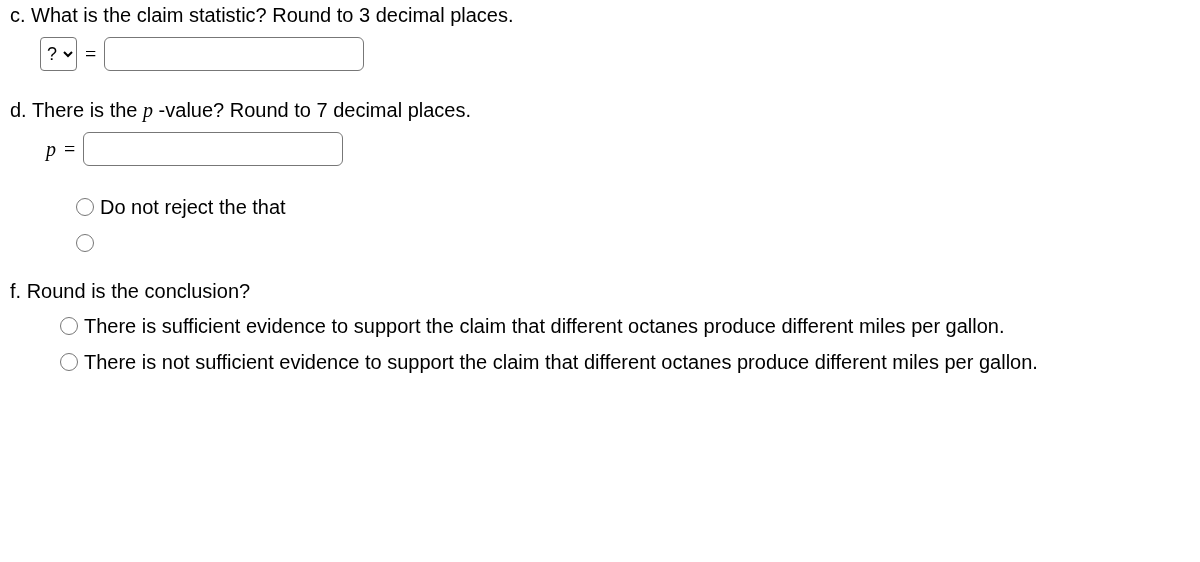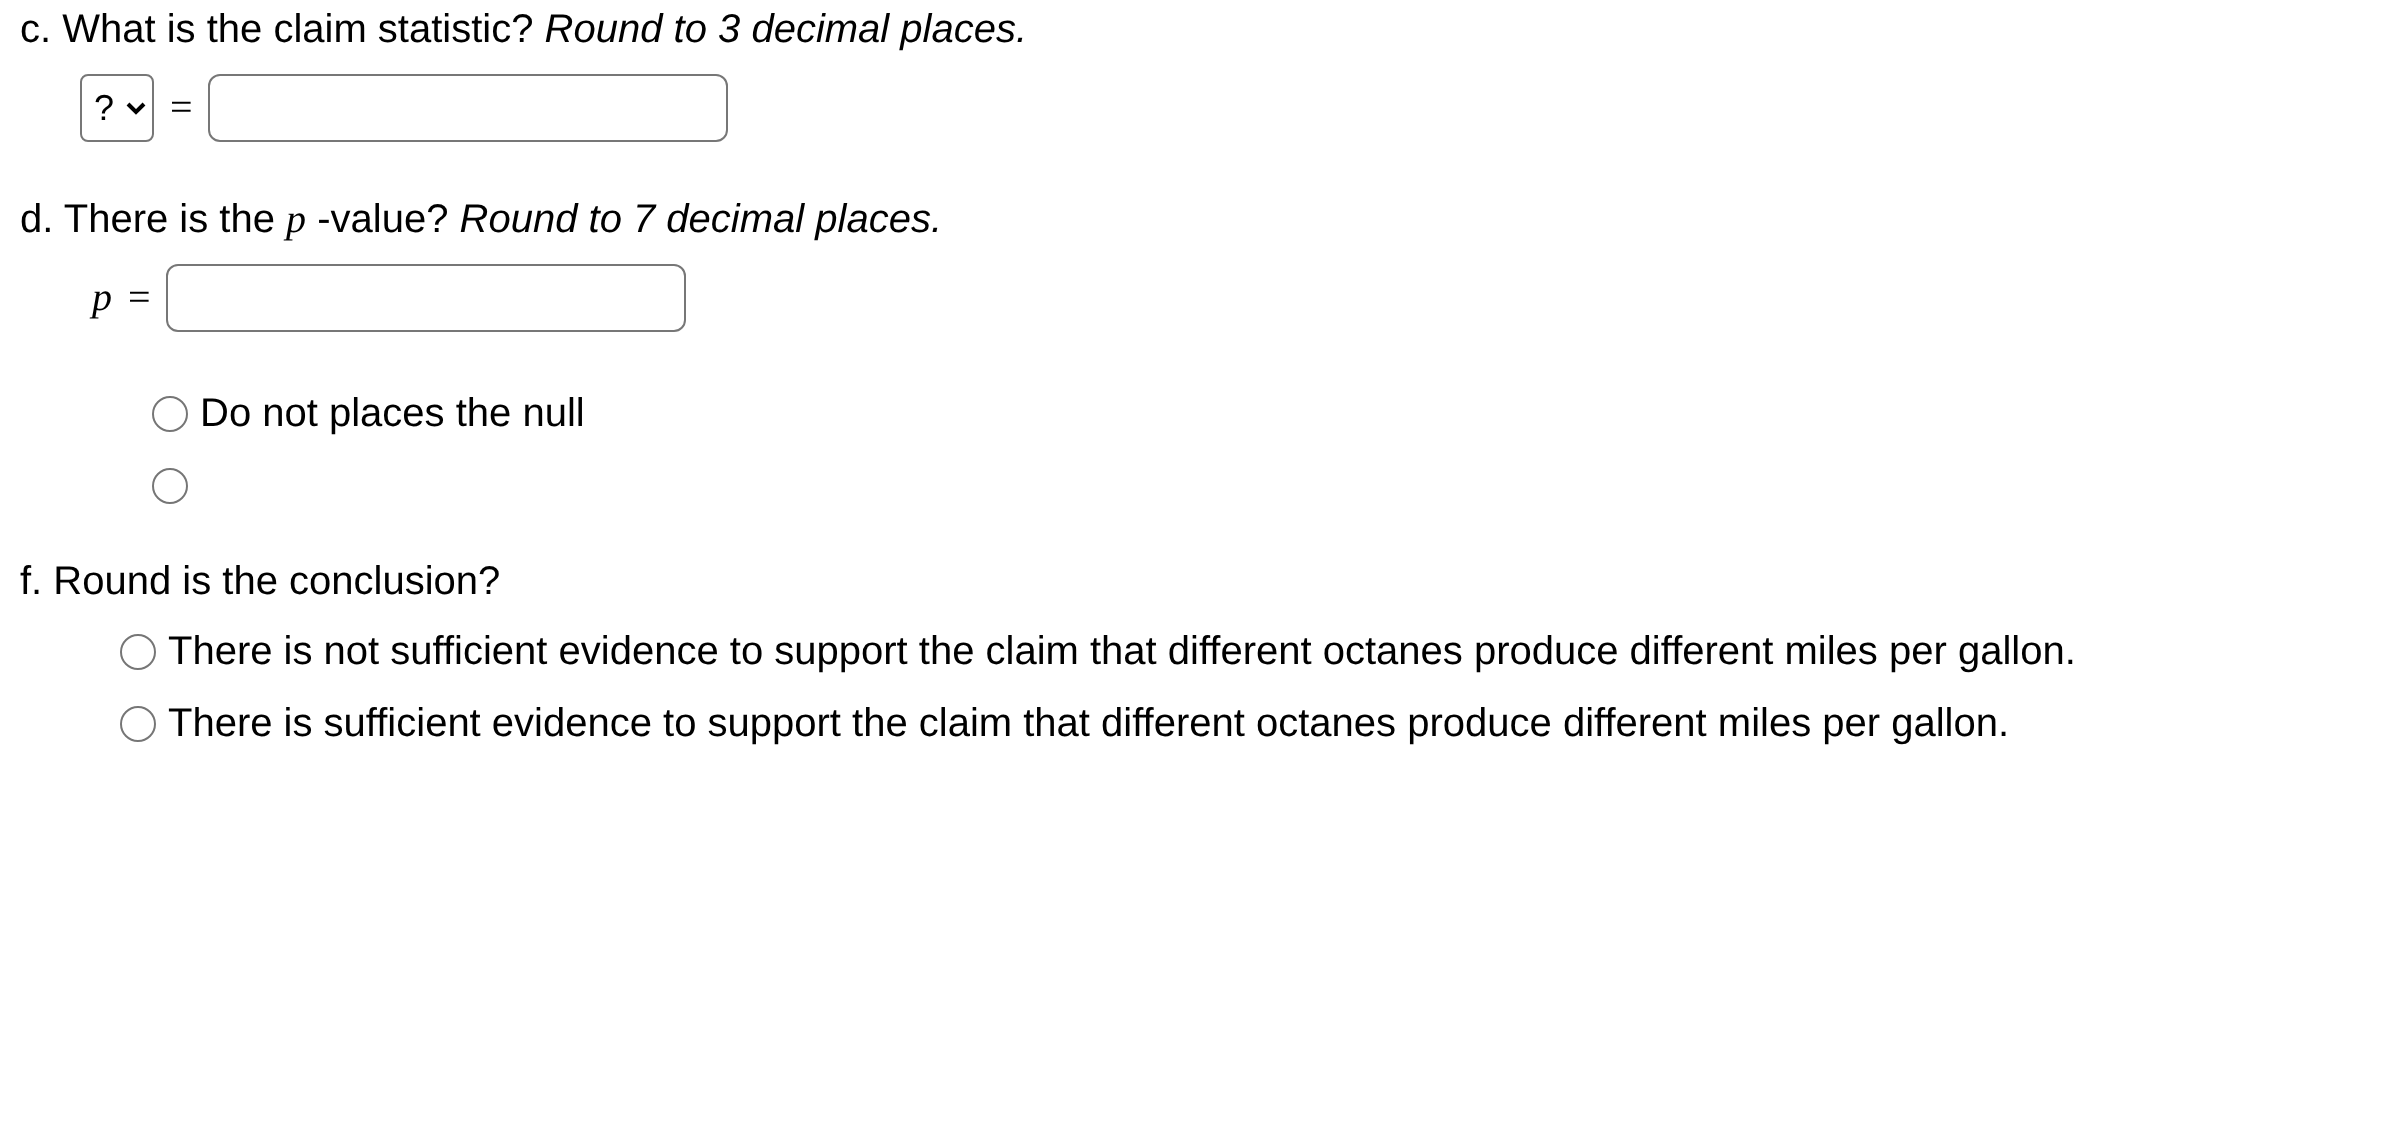--- a/index.html
+++ b/index.html
@@ -15,21 +15,20 @@
       padding: 4px 10px;
       width: 1200px;
     }
     .question-block {
       margin-bottom: 28px;
     }
     .prompt {
       margin-bottom: 10px;
     }
     .italic {
-      font-style: italic;
     }
     .input-row {
       display: flex;
       align-items: center;
       margin-left: 36px;
       gap: 8px;
     }
     .input-row-selectpad {
       margin-left: 30px;
     }
@@ -106,33 +105,33 @@
     <span class="math-var">p</span>
     <span class="equals">=</span>
     <input type="text" style="">
   </div>
 </div>
 
 <div class="question-block">
   <div class="options">
     <label class="option-row">
       <input type="radio" name="e" style="">
-      <span class="option-label">Do not places the null</span>
+      <span class="option-label">Do not reject the that</span>
     </label>
     <label class="option-row">
       <input type="radio" name="e" style="">
     </label>
   </div>
 </div>
 
 <div class="question-block">
   <div class="prompt">f. Round is the conclusion?</div>
   <div class="options options-f">
     <label class="option-row">
       <input type="radio" name="f" style="">
-      <span class="option-label">There is not sufficient evidence to support the claim that different octanes produce different miles per gallon.</span>
+      <span class="option-label">There is sufficient evidence to support the claim that different octanes produce different miles per gallon.</span>
     </label>
     <label class="option-row">
       <input type="radio" name="f" style="">
-      <span class="option-label">There is sufficient evidence to support the claim that different octanes produce different miles per gallon.</span>
+      <span class="option-label">There is not sufficient evidence to support the claim that different octanes produce different miles per gallon.</span>
     </label>
   </div>
 </div>
 
 </body></html>

